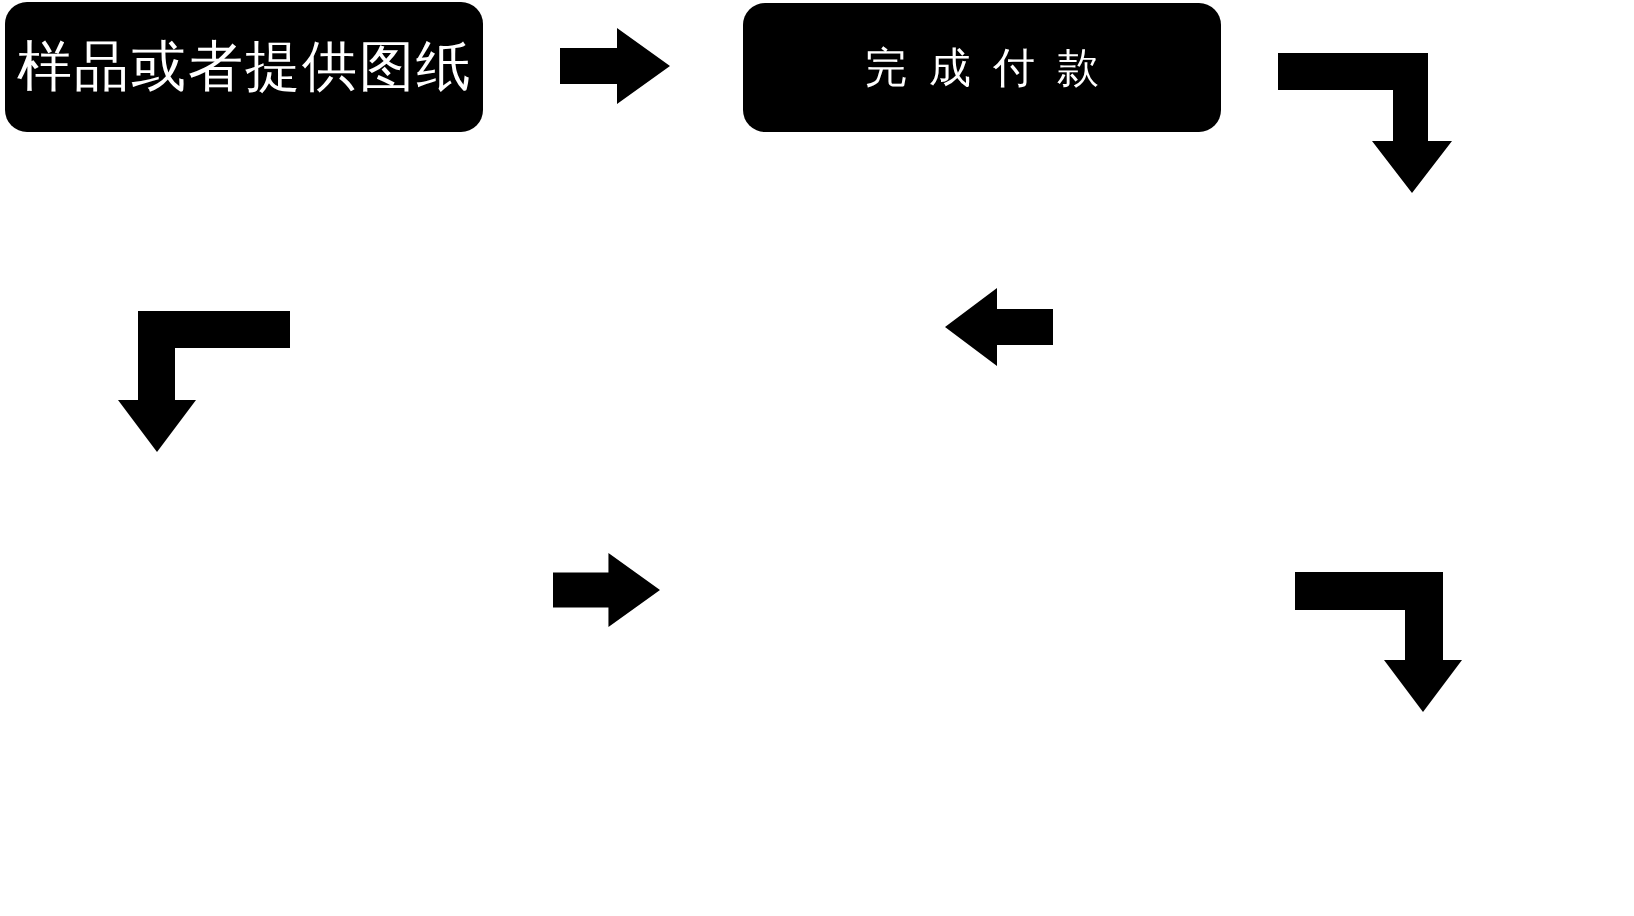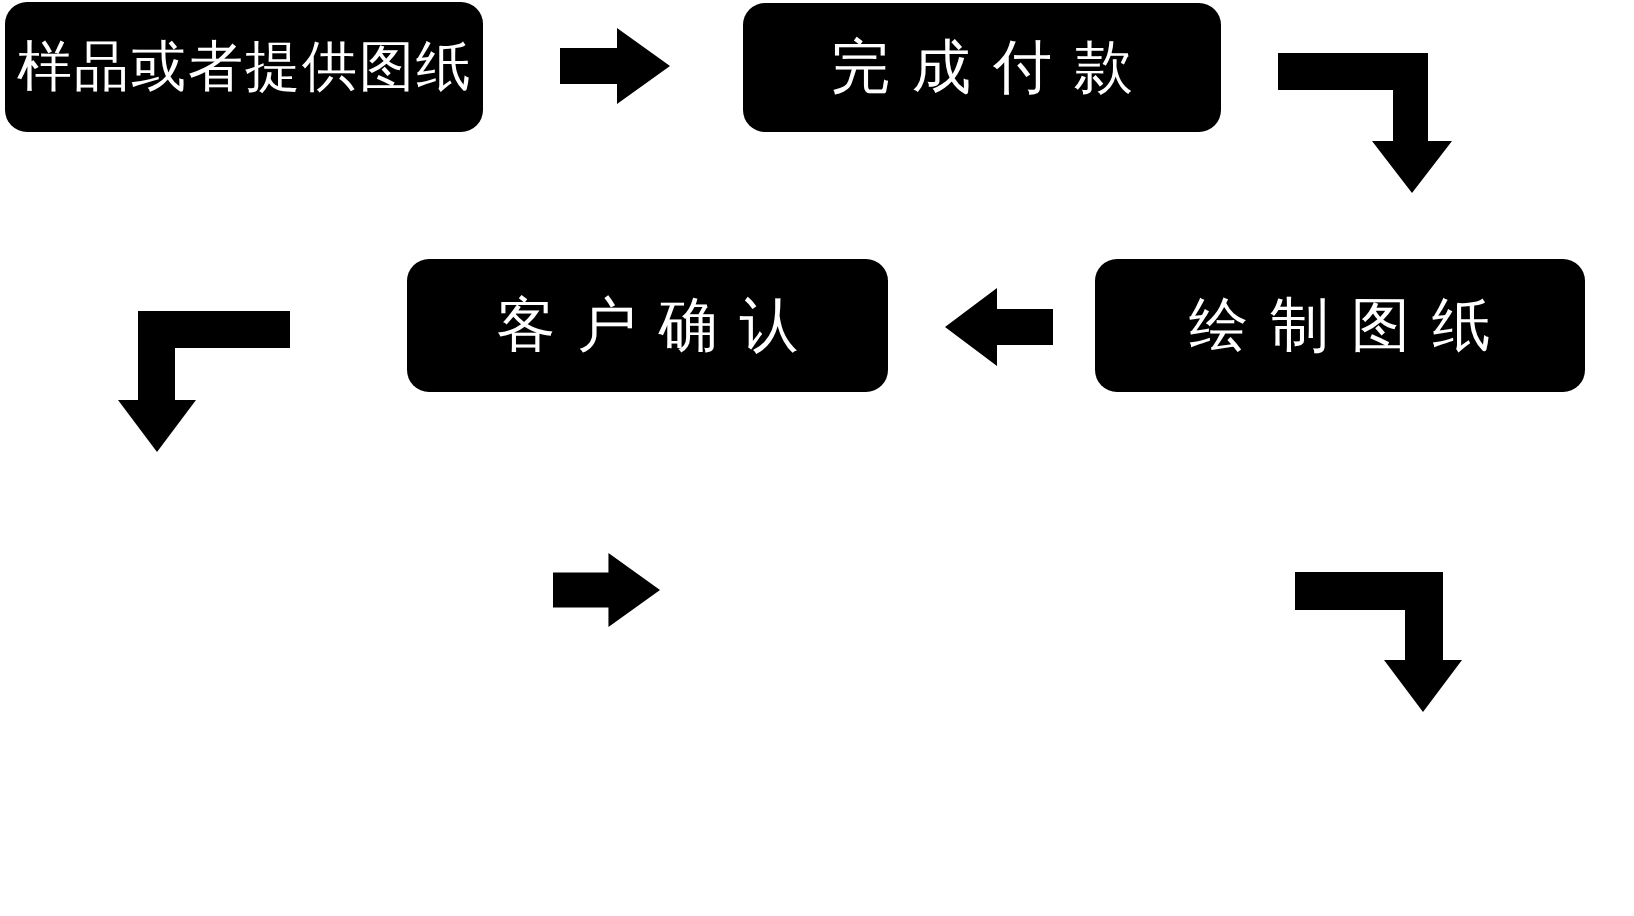--- a/index.html
+++ b/index.html
@@ -14,21 +14,21 @@
   }
   .node {
     position: absolute;
     background: #000000;
     color: #ffffff;
     border-radius: 22px;
     display: flex;
     align-items: center;
     justify-content: center;
     white-space: nowrap;
-    font-size: 59px;
+    font-size: 42px;
     letter-spacing: 22px;
     text-indent: 22px;
     font-weight: 400;
   }
   .node-sample      { left: 5px;    top: 2px;   width: 478px; height: 130px; font-size: 55px; letter-spacing: 2px; text-indent: 2px; }
   .node-payment     { left: 743px;  top: 3px;   width: 478px; height: 129px; }
   .node-drawing     { left: 1095px; top: 259px; width: 490px; height: 133px; }
   .node-confirm     { left: 407px;  top: 259px; width: 481px; height: 133px; }
   .node-production  { left: 2px;    top: 523px; width: 478px; height: 135px; }
   .node-inspection  { left: 717px;  top: 520px; width: 478px; height: 133px; }
@@ -60,33 +60,27 @@
   <div class="node node-payment">
     <span>完成付款</span>
   </div>
 
   <span class="arrow elbow-1">
     <svg viewBox="0 0 174 140" xmlns="http://www.w3.org/2000/svg">
       <polygon points="0,0 150,0 150,88 174,88 134,140 94,88 115,88 115,37 0,37" fill="#000000"></polygon>
     </svg>
   </span>
 
-  <div class="node node-drawing">
-    <span>绘制图纸</span>
-  </div>
 
   <span class="arrow arrow-2">
     <svg viewBox="0 0 108 78" xmlns="http://www.w3.org/2000/svg">
       <polygon points="108,21 52,21 52,0 0,39 52,78 52,57 108,57" fill="#000000"></polygon>
     </svg>
   </span>
 
-  <div class="node node-confirm">
-    <span>客户确认</span>
-  </div>
 
   <span class="arrow elbow-2">
     <svg viewBox="0 0 172 141" xmlns="http://www.w3.org/2000/svg">
       <polygon points="20,0 172,0 172,37 57,37 57,89 78,89 39,141 0,89 20,89" fill="#000000"></polygon>
     </svg>
   </span>
 
 
   <span class="arrow arrow-3">
     <svg viewBox="0 0 110 76" xmlns="http://www.w3.org/2000/svg">

